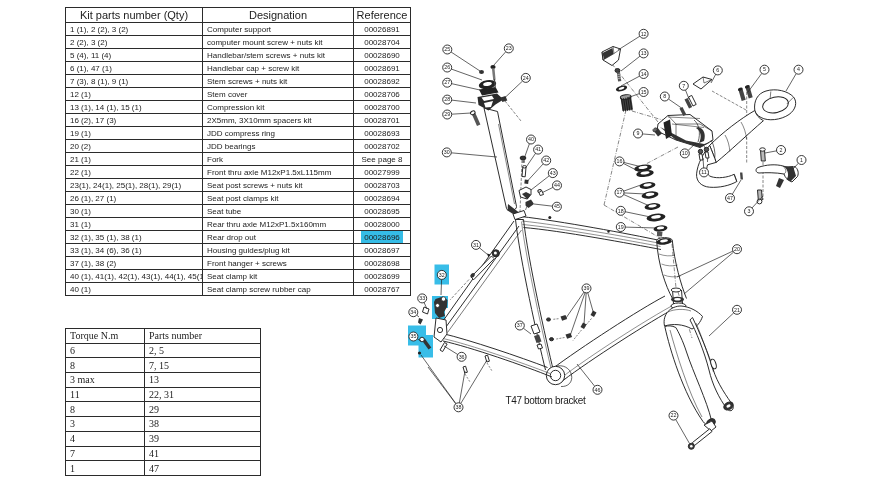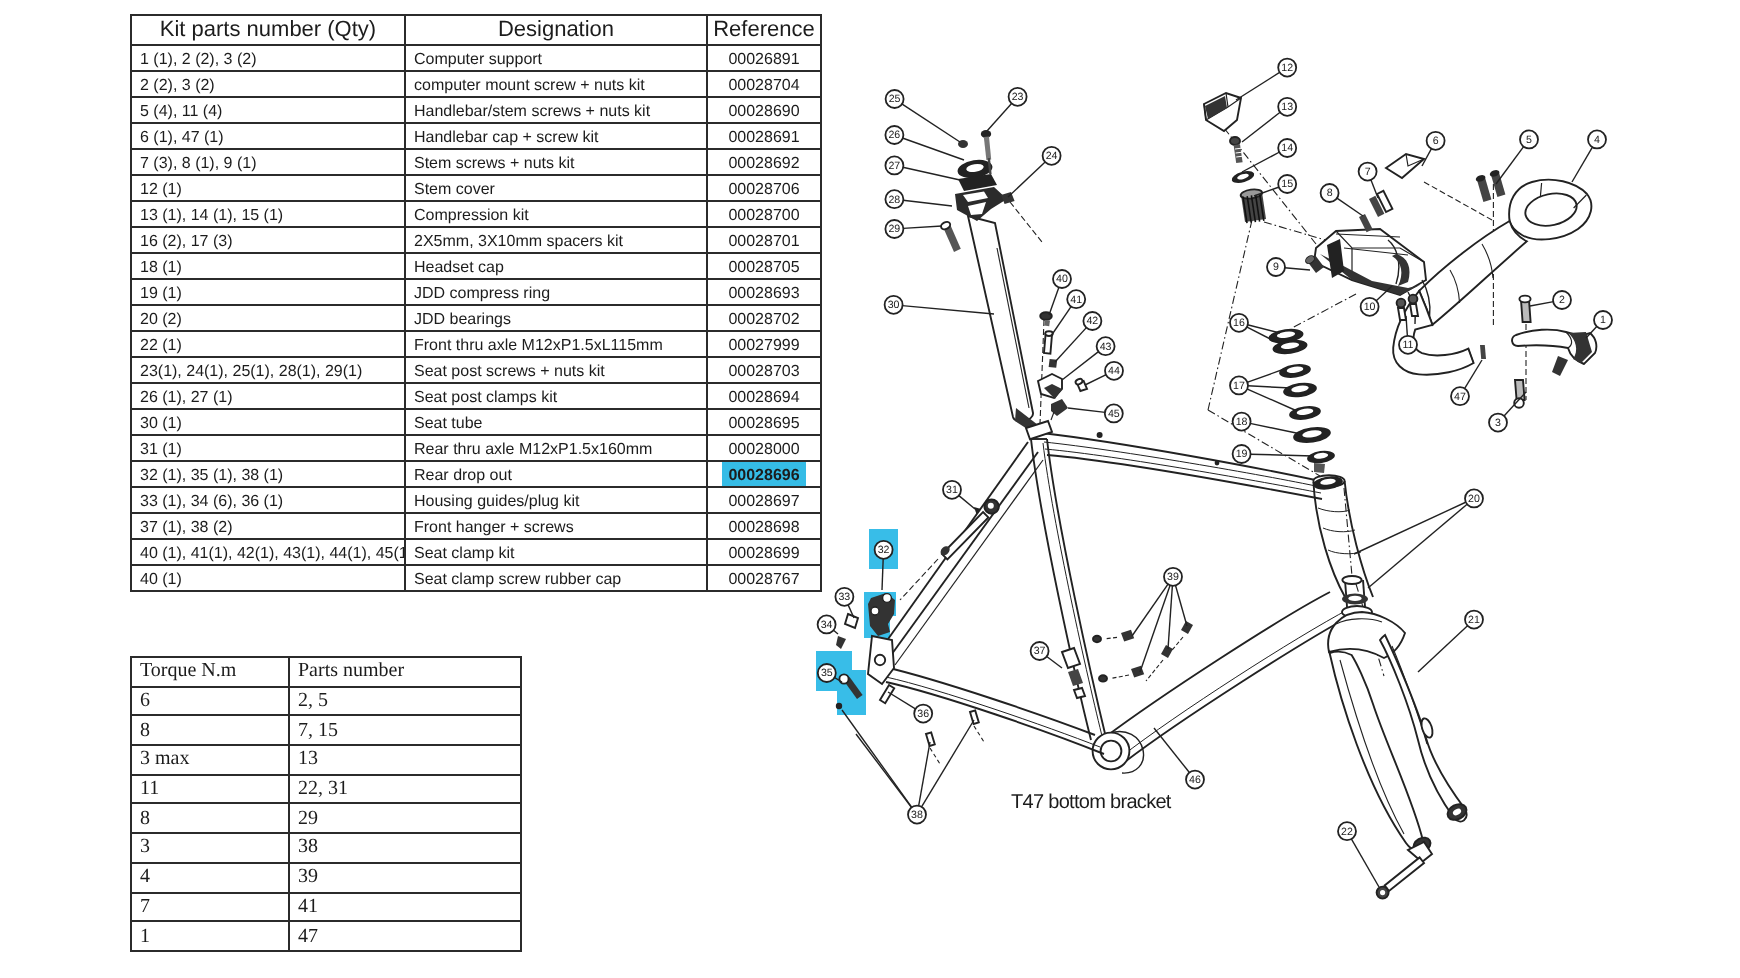--- a/index.html
+++ b/index.html
@@ -7,21 +7,21 @@
         font-family:"Liberation Sans",sans-serif;color:#1c1c1c;}
   table{border-collapse:collapse;table-layout:fixed;}
   td,th{border:1px solid #2b2b2b;padding:0 0 0 4px;white-space:nowrap;overflow:hidden;
         font-weight:normal;text-align:left;vertical-align:middle;}
   #kittable{position:absolute;left:65px;top:7px;width:345px;font-size:8px;}
   #kittable th{text-align:center;font-size:11px;padding:0;height:14px;}
   #kittable td{height:12.02px;}
   #kittable td.ref{text-align:center;padding:0;}
   #torquetable{position:absolute;left:65px;top:328px;width:195px;font-size:10px;font-family:Liberation Serif, serif;}
   #torquetable td{height:13.7px;}
-  .hl{background:#35bce6;padding:4px 3px;font-weight:bold;}
+  .hl{background:#35bce6;padding:4px 3px;}
   #svgwrap{position:absolute;left:0;top:0;width:870px;height:489px;border-radius:25px;}
 </style>
 </head>
 <body>
 <div id="page">
 
 <table id="kittable">
 <colgroup>
         <col style="width:137px">
         <col style="width:151px">
@@ -67,33 +67,33 @@
           <td>13 (1), 14 (1), 15 (1)</td>
           <td>Compression kit</td>
           <td class="ref">00028700</td>
         </tr>
 <tr>
           <td>16 (2), 17 (3)</td>
           <td>2X5mm, 3X10mm spacers kit</td>
           <td class="ref">00028701</td>
         </tr>
 <tr>
-          <td>18 (1)</td>
-          <td>Headset cap</td>
-          <td class="ref">00028705</td>
-        </tr>
-<tr>
           <td>19 (1)</td>
           <td>JDD compress ring</td>
           <td class="ref">00028693</td>
         </tr>
 <tr>
           <td>20 (2)</td>
           <td>JDD bearings</td>
           <td class="ref">00028702</td>
+        </tr>
+<tr>
+          <td>21 (1)</td>
+          <td>Fork</td>
+          <td class="ref">See page 8</td>
         </tr>
 <tr>
           <td>22 (1)</td>
           <td>Front thru axle M12xP1.5xL115mm</td>
           <td class="ref">00027999</td>
         </tr>
 <tr>
           <td>23(1), 24(1), 25(1), 28(1), 29(1)</td>
           <td>Seat post screws + nuts kit</td>
           <td class="ref">00028703</td>

